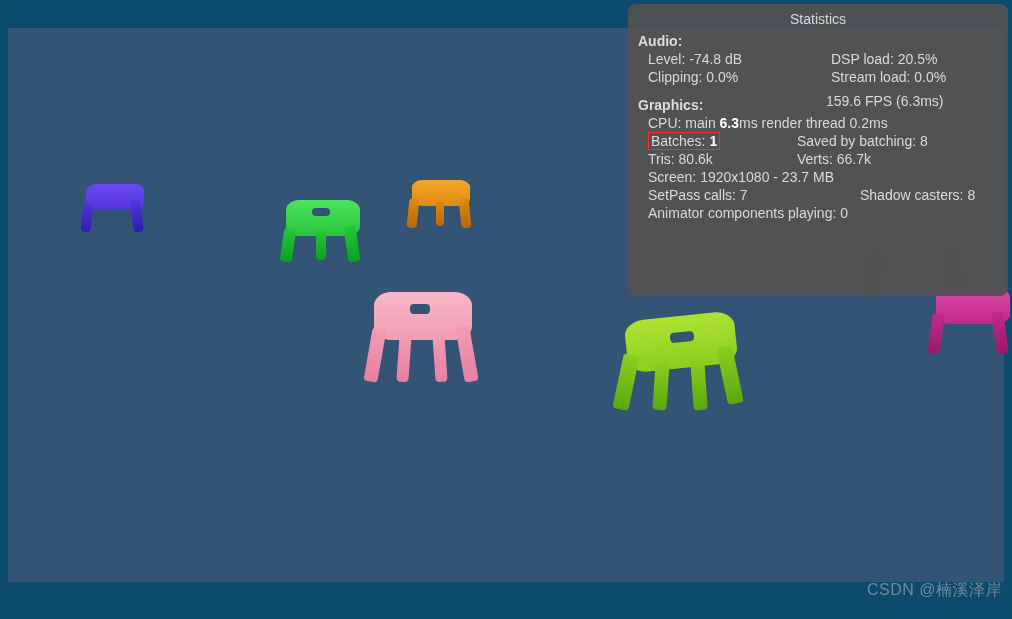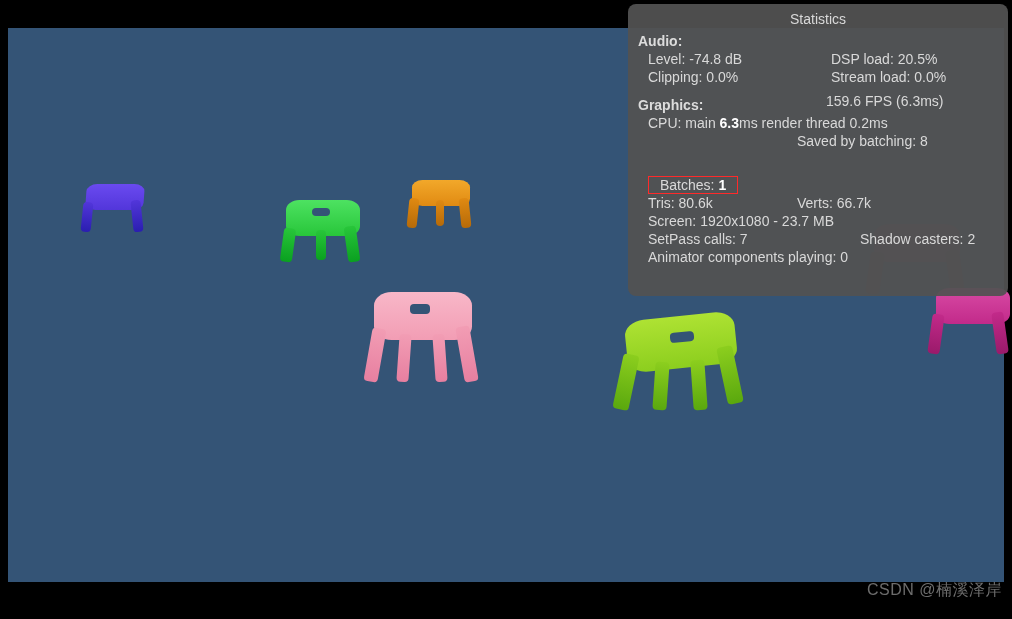--- a/index.html
+++ b/index.html
@@ -1,34 +1,34 @@
 <!DOCTYPE html>
 <html><head>
   <meta charset="utf-8">
   <style>
     * { margin: 0; padding: 0; box-sizing: border-box; }
     html, body { width: 1012px; height: 619px; overflow: hidden; font-family: Arial, Helvetica, sans-serif; }
-    .outer { width: 1012px; height: 619px; background: #000000; position: relative; }
+    .outer { width: 1012px; height: 619px; background: #0c4a6e; position: relative; }
     .viewport { position: absolute; left: 8px; top: 28px; width: 996px; height: 554px; background: #345476; }
     .stats-panel {
       position: absolute; left: 628px; top: 4px; width: 380px; height: 292px;
       background: rgba(82,82,82,0.94);
       border-radius: 8px;
       color: #d9d9d9;
       font-size: 14px;
       line-height: 18px;
       padding: 6px 10px 8px 10px;
     }
     .stats-title { text-align: center; font-size: 14px; color: #d9d9d9; margin-bottom: 4px; }
     .section-h { font-weight: bold; color: #dcdcdc; margin-top: 4px; }
     .row { display: flex; gap: 16px; }
     .col { flex: 1; }
     .indent { padding-left: 10px; }
     .stats-panel b { color: #fff; font-weight: bold; }
-    .red-box { border: 1.5px solid #ff2a2a; padding: 0 11px; display: inline-block; line-height: 16px; margin-top: 44px; }
+    .red-box { border: 1.5px solid #ff2a2a; padding: 0 2px; display: inline-block; line-height: 16px; }
     .watermark {
       position: absolute; right: 10px; bottom: 18px;
       color: rgba(180,180,180,0.6);
       font-size: 16px;
       letter-spacing: 0.5px;
     }
     
     .stool { position: absolute; }
     .stool .seat { position: absolute; border-radius: 18% / 28%; }
     .stool .leg { position: absolute; border-radius: 4px; }
@@ -162,19 +162,19 @@
       </div>
       <div style="flex:1;">Saved by batching: 8</div>
     </div>
     <div class="row indent">
       <div style="width:38%;">Tris: 80.6k</div>
       <div style="flex:1;">Verts: 66.7k</div>
     </div>
     <div class="indent">Screen: 1920x1080 - 23.7 MB</div>
     <div class="row indent">
       <div style="width:56%;">SetPass calls: 7</div>
-      <div style="flex:1;">Shadow casters: 2</div>
+      <div style="flex:1;">Shadow casters: 8</div>
     </div>
     <div class="indent">Animator components playing: 0</div>
   </div>
 
   <div class="watermark">CSDN @楠溪泽岸</div>
 </div>
 
 </body></html>

